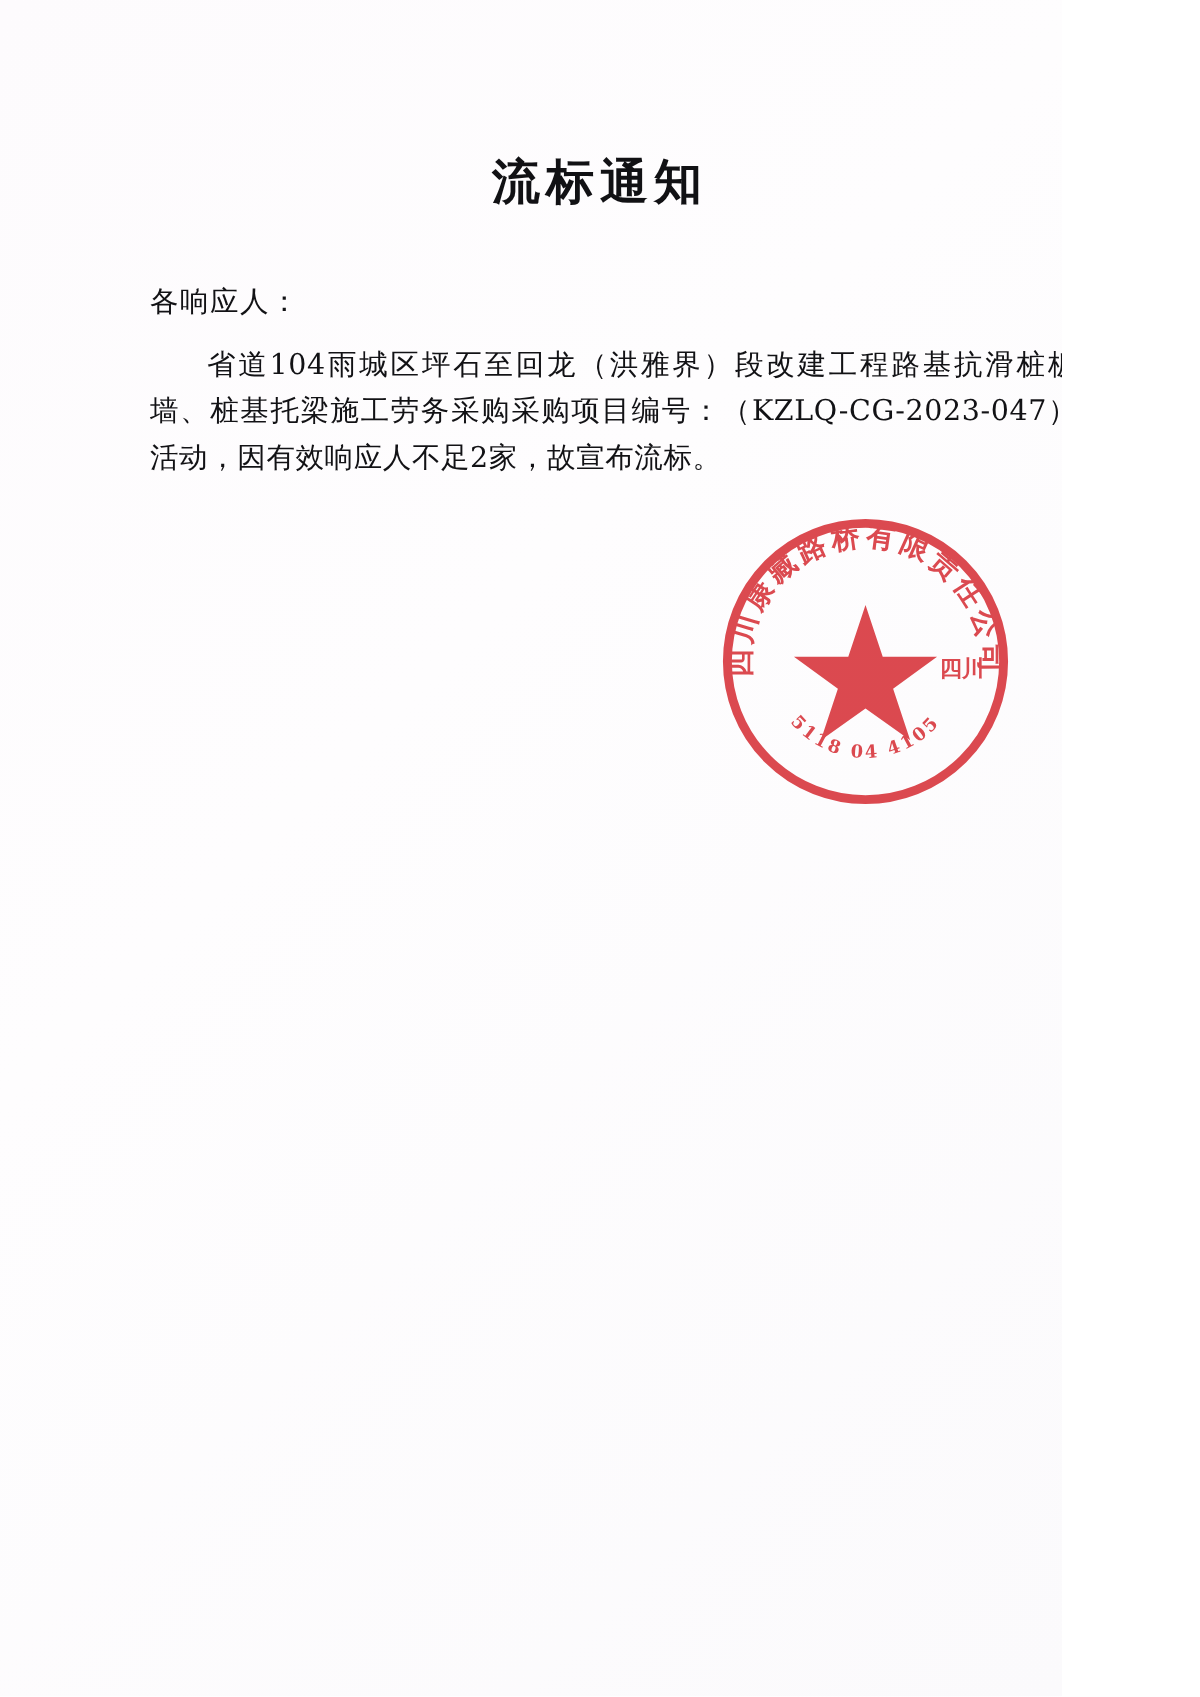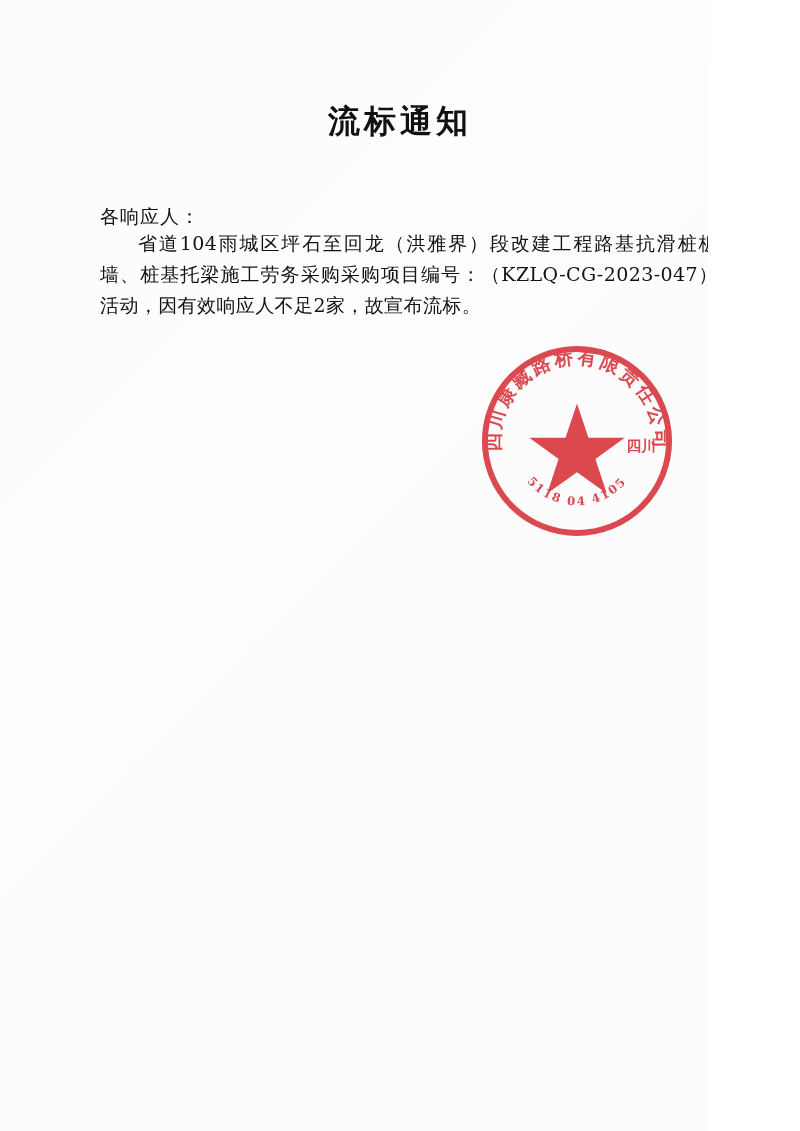--- a/index.html
+++ b/index.html
@@ -37,21 +37,20 @@
     letter-spacing: 4px;
     color: #111114;
   }
   .salutation {
     position: absolute;
     top: 188px;
     left: 100px;
     font-size: 19px;
     letter-spacing: 1px;
     color: #121215;
-    margin-top: 16px;
   }
   .body-text {
     position: absolute;
     top: 228px;
     left: 100px;
     width: 618px;
     font-size: 19px;
     line-height: 31px;
     letter-spacing: 0.4px;
     text-indent: 38px;

